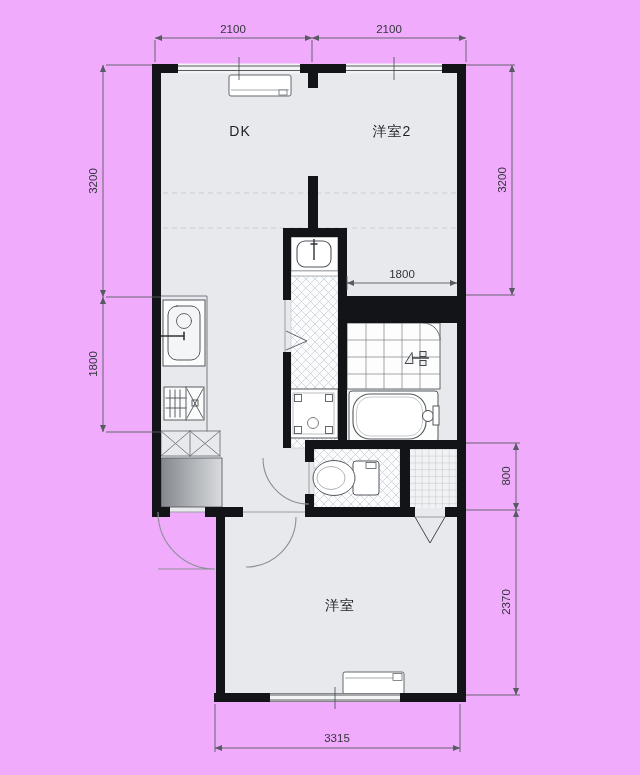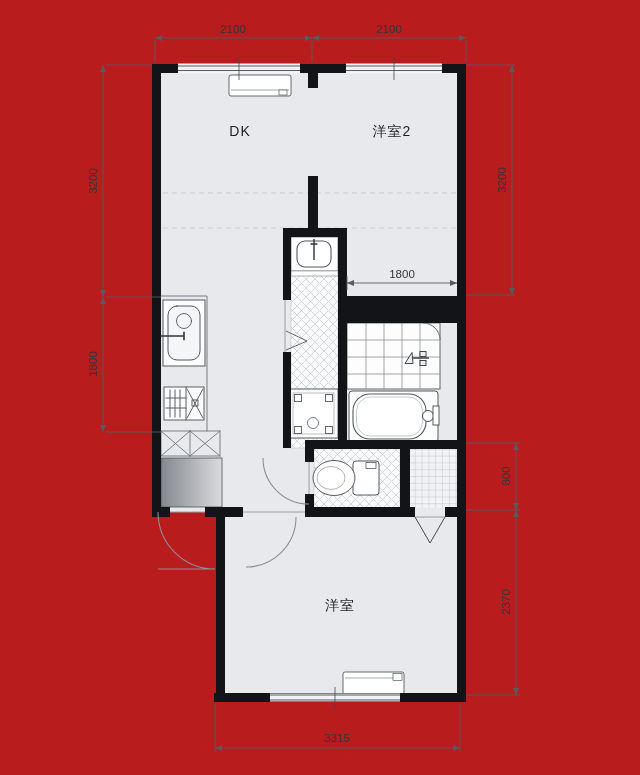--- a/index.html
+++ b/index.html
@@ -1,18 +1,18 @@
 <!DOCTYPE html>
 <html><head>
 <meta charset="utf-8">
 <style>
   html,body{margin:0;padding:0;}
   .canvas{
     position:relative;width:640px;height:775px;
-    background:#b91c1c;overflow:hidden;
+    background:#f0abfc;overflow:hidden;
     font-family:"Liberation Sans", sans-serif;
   }
   svg{display:block}
   text{font-family:"Liberation Sans", sans-serif;fill:#33363a;}
   .dimtxt{font-size:11.5px;}
   .roomtxt{font-size:14px;font-weight:500;fill:#1d1f22;letter-spacing:1px;}
 </style>
 </head>
 <body>
 

